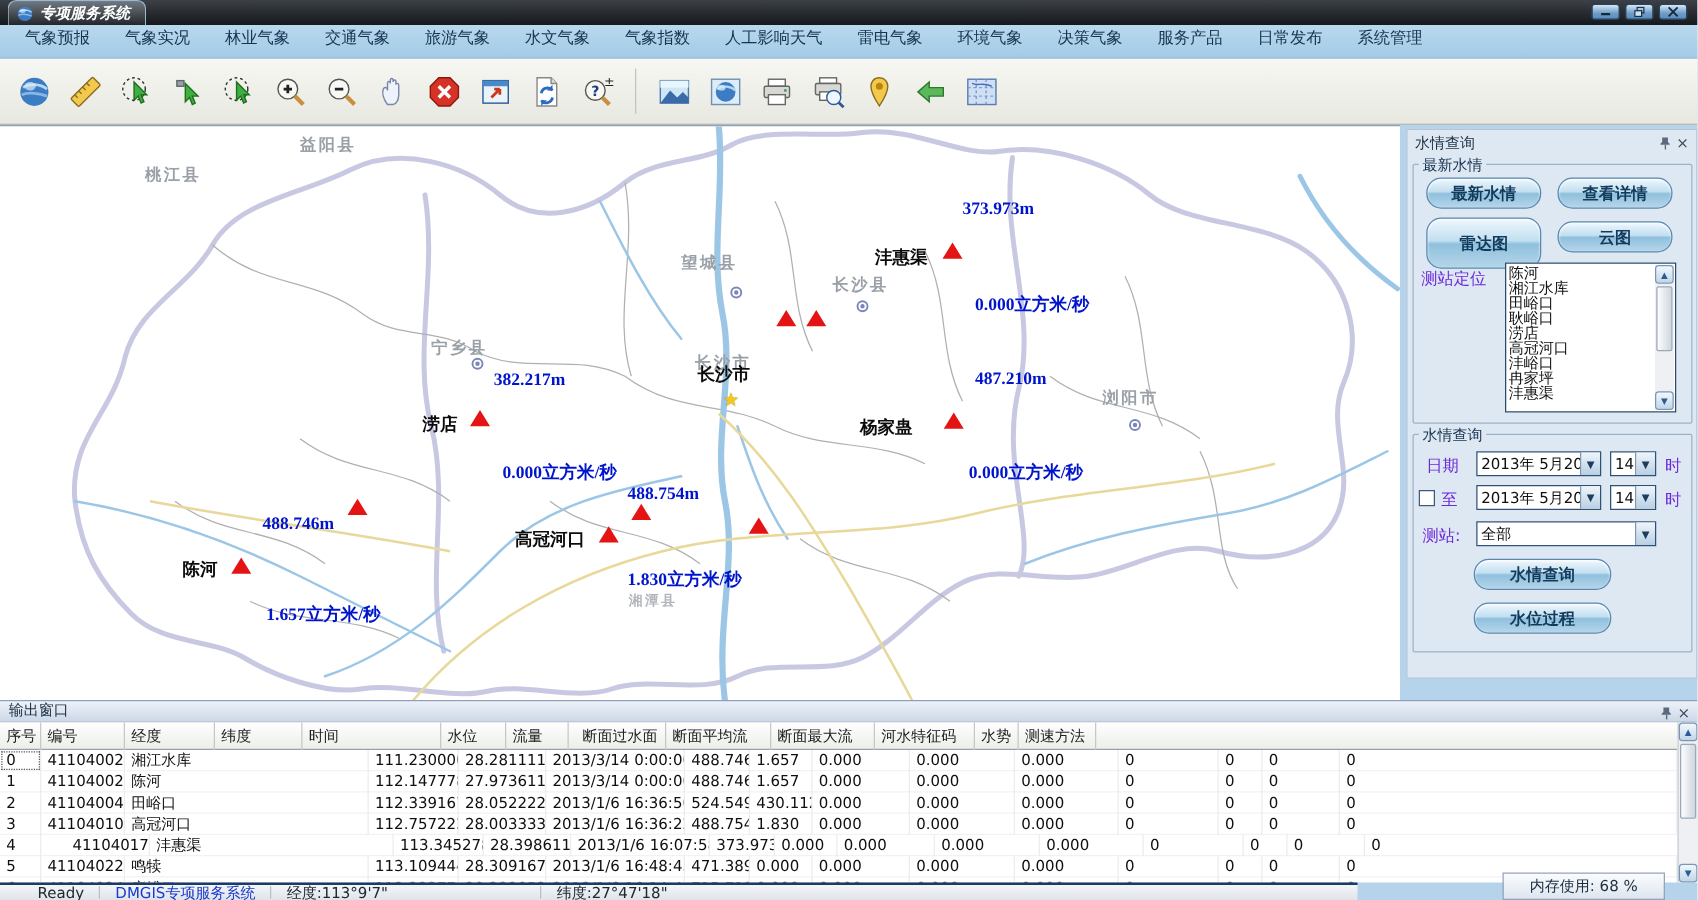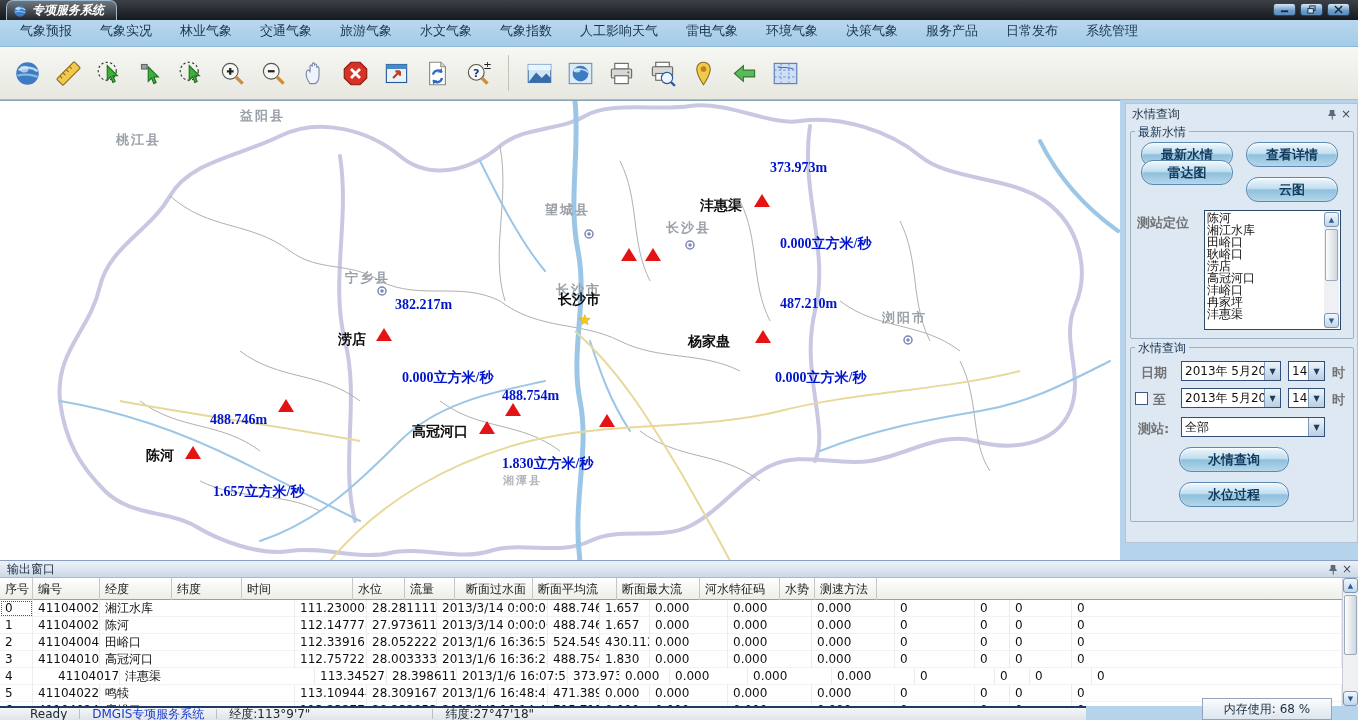--- a/index.html
+++ b/index.html
@@ -55,42 +55,42 @@
   .rpanel-title .grow { flex:1; }
   .panel-icon { width:14px; height:14px; display:flex; align-items:center; justify-content:center;
     color:#3c4c5e; font-size:12px; }
   .group { position:absolute; border:1px solid #9db2c6; border-radius:2px; }
   .group-title { position:absolute; top:-8px; left:4px; background:#dde8f3; padding:0 3px;
     font-size:12px; color:#14304e; white-space:nowrap; }
   .glossy-btn { position:absolute; border:1px solid #5a88b0; border-radius:12px;
     background:linear-gradient(#eef7fd 0%,#c2dff0 45%,#8fc0dd 52%,#b5d6ea 100%);
     box-shadow:inset 0 1px 2px #ffffff; color:#123a5c; font-size:13px; font-weight:bold;
     display:flex; align-items:center; justify-content:center; }
-  .field-label { position:absolute; font-size:13px; color:#737373; white-space:nowrap;font-weight:bold; }
+  .field-label { position:absolute; font-size:13px; color:#6d28d9; white-space:nowrap; }
   .listbox { position:absolute; background:#fff; border:1px solid #2c4a68; overflow:hidden; }
   .list-items { position:absolute; left:2px; top:1px; right:16px; bottom:1px; overflow:hidden; }
   .list-item { font-size:12px; line-height:12px; color:#101010; white-space:nowrap; }
   .vscroll { position:absolute; top:1px; right:1px; bottom:1px; width:15px; background:#eef0f4; }
   .scroll-btn { position:absolute; left:0; width:15px; height:15px; border:1px solid #7a96b4; border-radius:3px;
     background:linear-gradient(#f2f8fc,#c2d6e8); color:#2a5a9a; font-size:7px;
     display:flex; align-items:center; justify-content:center; }
   .scroll-thumb { position:absolute; left:1px; width:13px; border:1px solid #9aa8b8; border-radius:2px;
     background:linear-gradient(90deg,#fdfdfd,#cfd6de); }
   .combo { position:absolute; background:#fff; border:1px solid #30507a; display:flex; align-items:center; }
   .combo .val { flex:1; font-size:12px; color:#101010; padding-left:3px; white-space:nowrap; overflow:hidden; }
   .combo .drop { width:16px; height:100%; border-left:1px solid #8098b8;
     background:linear-gradient(#eef5fb,#b9cfe2); display:flex; align-items:center; justify-content:center;
     color:#1c3c60; font-size:8px; }
   .checkbox { position:absolute; width:13px; height:13px; background:#fff; border:1px solid #405880; }
 
   
   .output { position:absolute; left:0; top:560px; width:1358px; height:146px; background:#fff; }
   .output-title { position:absolute; left:0; top:0; width:100%; height:18px;
     background:linear-gradient(#eef2f8,#ccd8e8); border-top:1px solid #8aa0c0; border-bottom:1px solid #aab8cc;
-    display:flex; align-items:center; padding:0 4px 0 7px; font-size:12px; color:#1c2f42; }
+    display:flex; align-items:flex-end; padding:0 4px 0 7px; font-size:12px; color:#1c2f42; }
   .output-title .grow { flex:1; }
   .thead { position:absolute; left:0; top:18px; width:1342px; height:22px; display:flex;
     background:linear-gradient(#ffffff,#eceee8); border-bottom:1px solid #9aa0a8; }
   .hcell { height:22px; line-height:22px; padding-left:5px; font-size:12px; color:#202020;
     border-right:1px solid #c4c8cc; white-space:nowrap; overflow:hidden; flex:none; }
   .tbody { position:absolute; left:0; top:40px; width:1342px; height:106px; overflow:hidden; }
   .trow { display:flex; height:17px; border-bottom:1px solid #f2f2f2; }
   .tcell { height:17px; line-height:17px; padding-left:5px; font-size:12px; color:#101010;
     border-right:1px solid #ececec; white-space:nowrap; overflow:hidden; flex:none; }
   .trow:first-child .tcell:first-child { outline:1px dotted #555; outline-offset:-2px; }
@@ -399,21 +399,21 @@
           </svg>
         </span>
       <span class="panel-icon">×</span>
     </div>
 
     <div class="group" style="left:4px; top:27px; width:224px; height:208px;">
       <span class="group-title">最新水情</span>
     </div>
     <div class="glossy-btn" style="left:15px; top:38px; width:92px; height:25px;">最新水情</div>
     <div class="glossy-btn" style="left:120px; top:38px; width:92px; height:25px;">查看详情</div>
-    <div class="glossy-btn" style="left:15px; top:56px; width:92px; height:25px;text-align:right;">雷达图</div>
+    <div class="glossy-btn" style="left:15px; top:70px; width:92px; height:41px;text-align:right;">雷达图</div>
     <div class="glossy-btn" style="left:120px; top:73px; width:92px; height:25px;">云图</div>
     <div class="field-label" style="left:11px; top:110px;">测站定位</div>
     <div class="listbox" style="left:78px; top:106px; width:137px; height:120px;">
       <div class="list-items" id="station-list">
           <div class="list-item">陈河</div>
           <div class="list-item">湘江水库</div>
           <div class="list-item">田峪口</div>
           <div class="list-item">耿峪口</div>
           <div class="list-item">涝店</div>
           <div class="list-item">高冠河口</div>

